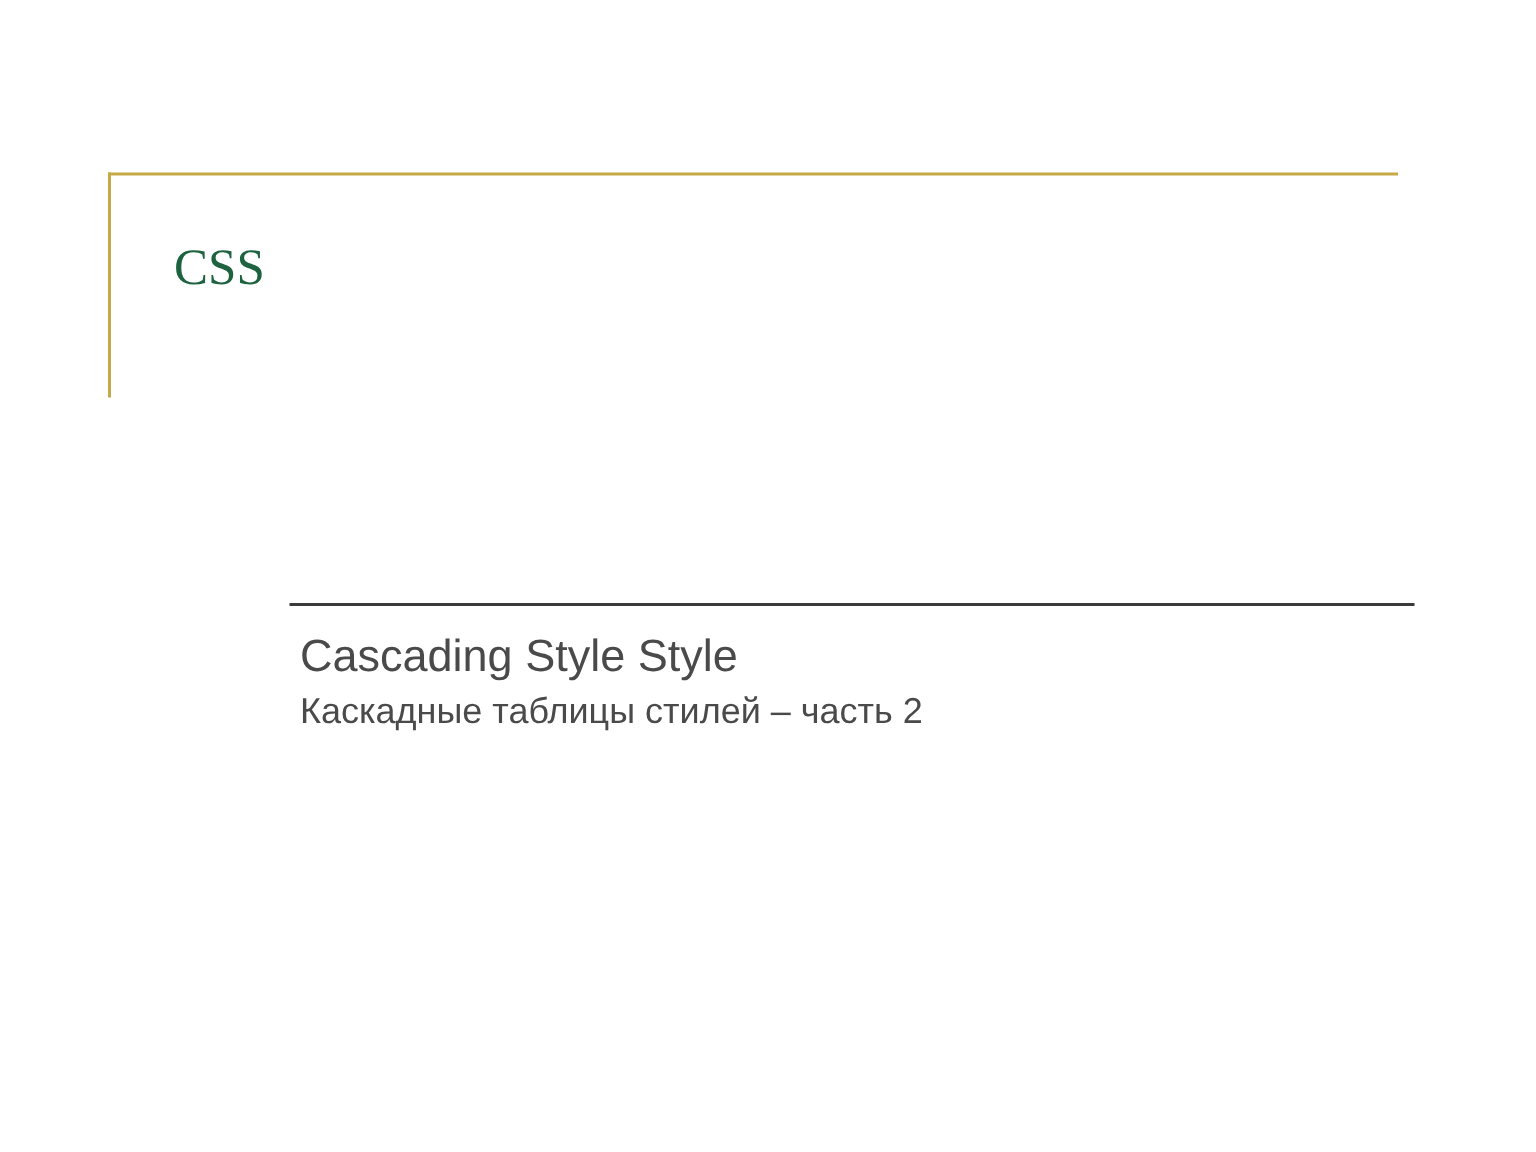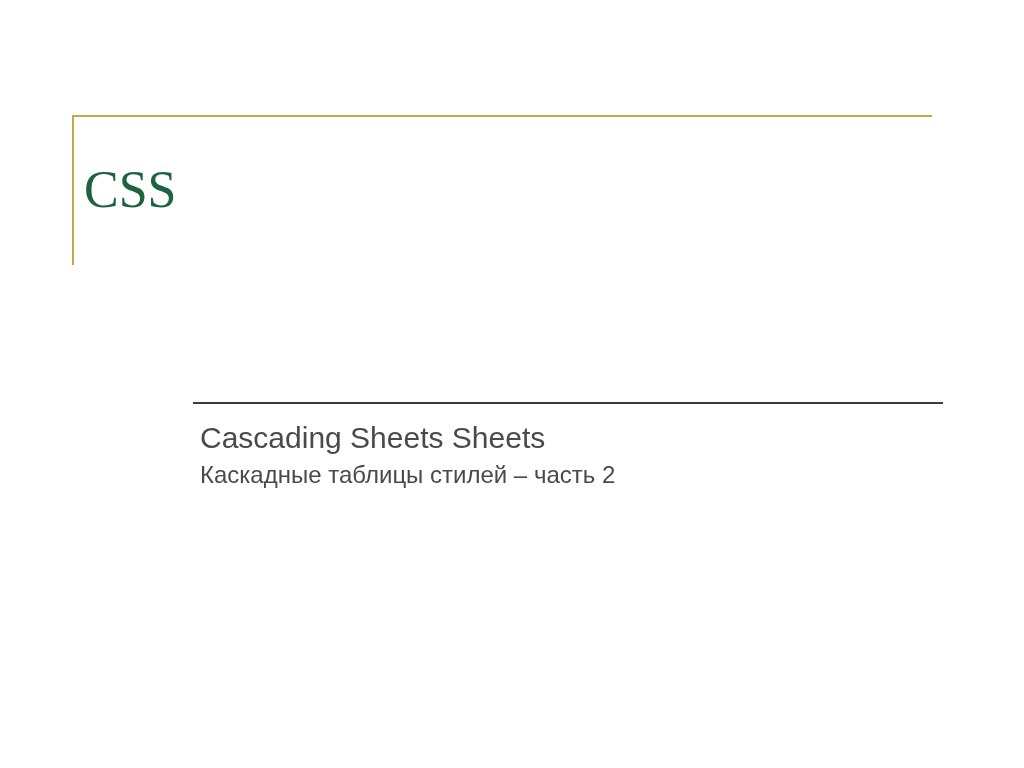--- a/index.html
+++ b/index.html
@@ -18,24 +18,24 @@
       position: absolute;
       left: 72px;
       top: 115px;
       width: 860px;
       height: 150px;
       border-top: 2px solid #c5a948;
       border-left: 2px solid #c5a948;
     }
     .title-text {
       position: absolute;
-      left: 84px;
+      left: 116px;
       top: 160px;
       font-family: Georgia, 'Times New Roman', serif;
-      font-size: 52px;
+      font-size: 34px;
       color: #1d6340;
       font-weight: normal;
     }
     .subtitle-frame {
       position: absolute;
       left: 193px;
       top: 402px;
       width: 750px;
       border-top: 2px solid #3b3b3b;
     }
@@ -58,15 +58,15 @@
     }
   </style>
 </head>
 <body>
 
 <div class="title-frame"></div>
 <div class="title-text">CSS</div>
 
 <div class="subtitle-frame"></div>
 <div class="subtitle-block">
-  <div class="subtitle-line1">Cascading Sheets Sheets</div>
+  <div class="subtitle-line1">Cascading Style Style</div>
   <div class="subtitle-line2">Каскадные таблицы стилей – часть 2</div>
 </div>
 
 </body></html>

